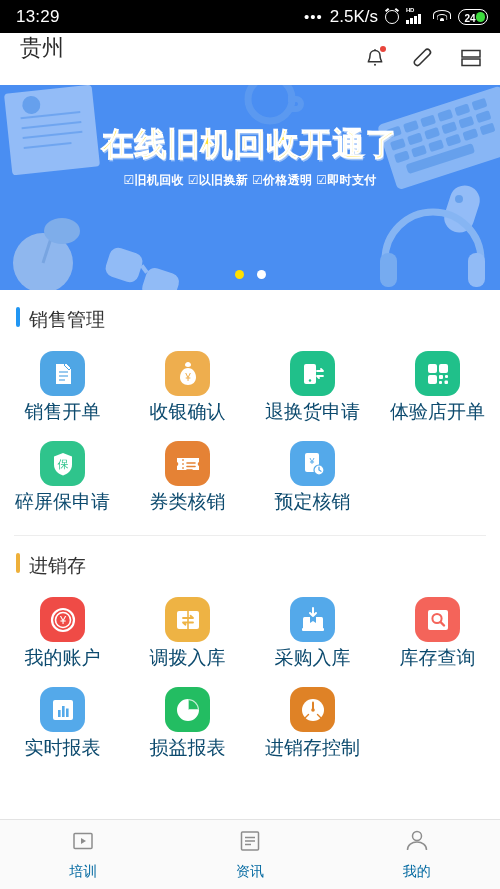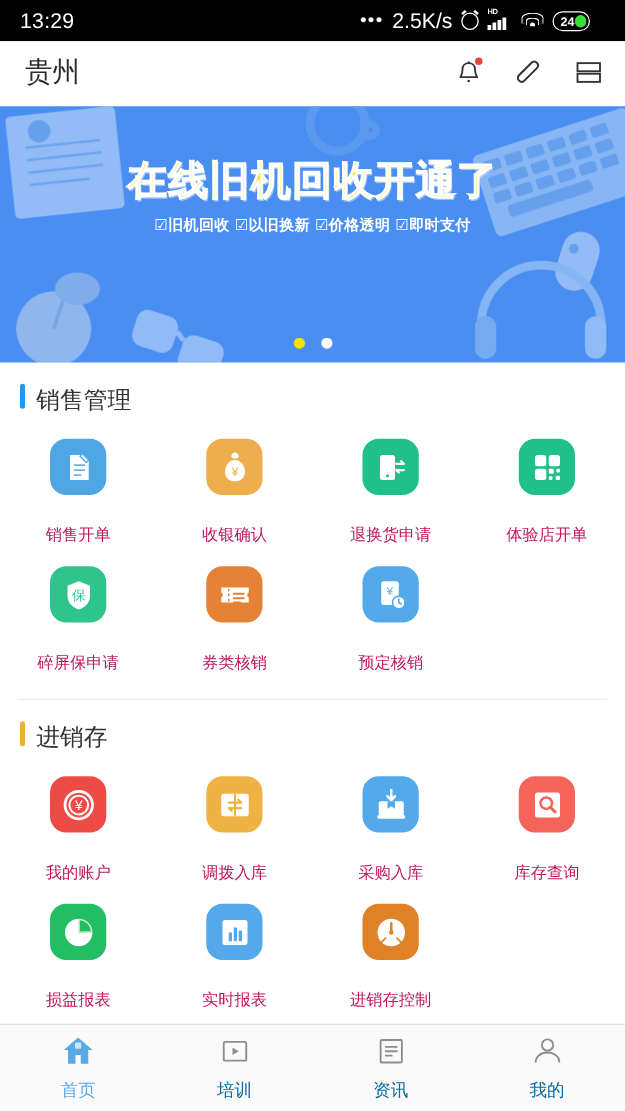--- a/index.html
+++ b/index.html
@@ -8,21 +8,21 @@
     font-family: "Liberation Sans", "DejaVu Sans", sans-serif;
     background:#ffffff;
     overflow:hidden;
     position:relative;
   }
 
   
   .statusbar{
     height:33px; background:#000; color:#fff;
     display:flex; align-items:center; justify-content:space-between;
-    padding:0 28px 0 16px;
+    padding:0 12px 0 16px;
   }
   .sb-time{ font-size:17px; letter-spacing:.2px; }
   .sb-right{ display:flex; align-items:center; gap:7px; }
   .sb-dots{ letter-spacing:1px; font-size:15px; line-height:10px; }
   .sb-speed{ font-size:17px; }
   .sb-ico{ display:inline-block; }
   .alarm{ width:14px; height:14px; border:1.6px solid #fff; border-radius:50%; position:relative;}
   .alarm::before,.alarm::after{content:"";position:absolute;width:4px;height:1.6px;background:#fff;top:-2px;}
   .alarm::before{left:-1px;transform:rotate(-40deg);}
   .alarm::after{right:-1px;transform:rotate(40deg);}
@@ -38,21 +38,21 @@
   .wifi span{ position:absolute; left:50%; transform:translateX(-50%); border:1.8px solid #fff; border-bottom:none; border-radius:50% 50% 0 0;}
   .wifi span:nth-child(1){ width:18px;height:9px;top:0;}
   .wifi span:nth-child(2){ width:11px;height:6px;top:4px;}
   .wifi span:nth-child(3){ width:4px;height:3px;top:8px; background:#fff;border:none;border-radius:50% 50% 0 0;}
   .batt{ width:30px;height:16px;border:1.6px solid #fff;border-radius:8px;position:relative;display:flex;align-items:flex-end;justify-content:center;}
   .batt .lvl{position:absolute;right:2px;top:2px;bottom:2px;width:9px;background:#3ddc3d;border-radius:5px;}
   .batt .num{font-size:10px;position:relative;z-index:2;margin-right:6px;font-weight:bold;}
 
   
   .appbar{
-    height:52px; background:#fff; display:flex; align-items:center;
+    height:52px; background:#fff; display:flex; 
     justify-content:space-between; padding:0 16px 3px 20px;gap:37px;
   }
   .appbar .title{ font-size:22px; color:#2b2b2b; }
   .appbar .acts{ display:flex; align-items:center; gap:22px; }
   .ic{ width:26px;height:26px;position:relative;cursor:pointer;}
   .ic svg{ display:block; }
   .dot-badge{position:absolute;top:1px;right:2px;width:6px;height:6px;border-radius:50%;background:#e8453c;}
 
   
   .banner{ position:relative; width:500px; height:205px; overflow:hidden; background:#4a8ef2; }
@@ -69,21 +69,21 @@
 
   
   .section{ background:#fff; padding:0 0 8px; }
   .sec-head{ display:flex; align-items:flex-start; padding:17px 0 8px 16px; }
   .sec-bar{ width:4px; height:20px; border-radius:2px; margin-right:9px; }
   .sec-title{ font-size:19px; color:#333; }
   .grid{ display:flex; flex-wrap:wrap; }
   .cell{ width:25%; display:flex; flex-direction:column; align-items:center; padding:10px 0 6px; cursor:pointer;}
   .tile{ width:45px;height:45px;border-radius:13px;display:flex;align-items:center;justify-content:center;}
   .tile svg{ display:block; }
-  .cell-label{ font-size:13px; color:#be185d; margin-top:23px; white-space:nowrap;}
+  .cell-label{ font-size:19px; color:#0c4a6e; margin-top:3px; white-space:nowrap;}
   .divider{ height:1px; background:#ededed; margin:6px 14px 0; }
 
   
   .tabbar{
     position:absolute; left:0; bottom:0; width:500px; height:70px;
     background:#fafafa; border-top:1px solid #e3e3e3;
     display:flex; align-items:center;
   }
   .tab{ flex:1; display:flex; flex-direction:column; align-items:center; gap:5px; cursor:pointer; }
   .tab .tlabel{ font-size:14px; color:#0369a1; }
@@ -343,66 +343,59 @@
           <div class="tile" style="background:#f4645a">
             <svg width="28" height="28" viewBox="0 0 28 28">
               <rect x="4" y="4" width="20" height="20" rx="2" fill="#fff"></rect>
               <circle cx="13" cy="12.5" r="4.6" fill="none" stroke="#f4645a" stroke-width="2"></circle>
               <line x1="16.5" y1="16" x2="20" y2="19.5" stroke="#f4645a" stroke-width="2.4" stroke-linecap="round"></line>
             </svg>
           </div>
           <div class="cell-label">库存查询</div>
         </div>
         <div class="cell">
-          <div class="tile" style="background:#23bd62">
-            <svg width="28" height="28" viewBox="0 0 28 28">
-              <path d="M14 14V3a11 11 0 0 1 11 11z" fill="#fff" opacity=".75"></path>
-              <path d="M14 14h11A11 11 0 1 1 14 3z" fill="#fff"></path>
-              <path d="M14 14V3a11 11 0 0 1 11 11z" fill="#23bd62" opacity=".0"></path>
-              <path d="M14.9 13.1V4.2A9.9 9.9 0 0 1 23.8 13z" fill="#23bd62"></path>
-            </svg>
-          </div>
-          <div class="cell-label">损益报表</div>
-        </div>
-        <div class="cell">
           <div class="tile" style="background:#54a9ea">
             <svg width="28" height="28" viewBox="0 0 28 28">
               <rect x="4" y="4" width="20" height="20" rx="2" fill="#fff"></rect>
               <g fill="#54a9ea">
                 <rect x="9" y="14" width="2.6" height="7"></rect>
                 <rect x="13" y="10" width="2.6" height="11"></rect>
                 <rect x="17" y="12.5" width="2.6" height="8.5"></rect>
               </g>
             </svg>
           </div>
           <div class="cell-label">实时报表</div>
         </div>
         <div class="cell">
+          <div class="tile" style="background:#23bd62">
+            <svg width="28" height="28" viewBox="0 0 28 28">
+              <path d="M14 14V3a11 11 0 0 1 11 11z" fill="#fff" opacity=".75"></path>
+              <path d="M14 14h11A11 11 0 1 1 14 3z" fill="#fff"></path>
+              <path d="M14 14V3a11 11 0 0 1 11 11z" fill="#23bd62" opacity=".0"></path>
+              <path d="M14.9 13.1V4.2A9.9 9.9 0 0 1 23.8 13z" fill="#23bd62"></path>
+            </svg>
+          </div>
+          <div class="cell-label">损益报表</div>
+        </div>
+        <div class="cell">
           <div class="tile" style="background:#df8226">
             <svg width="28" height="28" viewBox="0 0 28 28">
               <circle cx="14" cy="14" r="11" fill="#fff"></circle>
               <path d="M14 14V6.5" stroke="#df8226" stroke-width="2" stroke-linecap="round"></path>
               <circle cx="14" cy="14" r="1.8" fill="#df8226"></circle>
               <path d="M5.5 22.5l4-4M22.5 22.5l-4-4" stroke="#df8226" stroke-width="1.4" stroke-linecap="round"></path>
             </svg>
           </div>
           <div class="cell-label">进销存控制</div>
         </div>
       </div>
     </div>
   </div>
 
 <div class="tabbar" id="tabbar">
-    <div class="tab active">
-     <span><svg width="27" height="27" viewBox="0 0 27 27" fill="#5aa9e6">
-          <path d="M13.5 3L25 13h-3.4v11h-6v-7h-4.2v7h-6V13H2z"></path>
-          <rect x="11" y="7" width="5" height="5" rx="1" fill="#fff" opacity=".7"></rect>
-        </svg></span>
-     <span class="tlabel">首页</span>
-   </div>
     <div class="tab ">
      <span><svg width="26" height="26" viewBox="0 0 26 26" fill="none" stroke="#8d8d8d" stroke-width="1.5">
           <rect x="4" y="5.5" width="18" height="15" rx="1"></rect>
           <path d="M11 10l5 3-5 3z" fill="#8d8d8d" stroke="none"></path>
         </svg></span>
      <span class="tlabel">培训</span>
    </div>
     <div class="tab ">
      <span><svg width="26" height="26" viewBox="0 0 26 26" fill="none" stroke="#8d8d8d" stroke-width="1.5">
           <rect x="4.5" y="4" width="17" height="18" rx="1"></rect>

